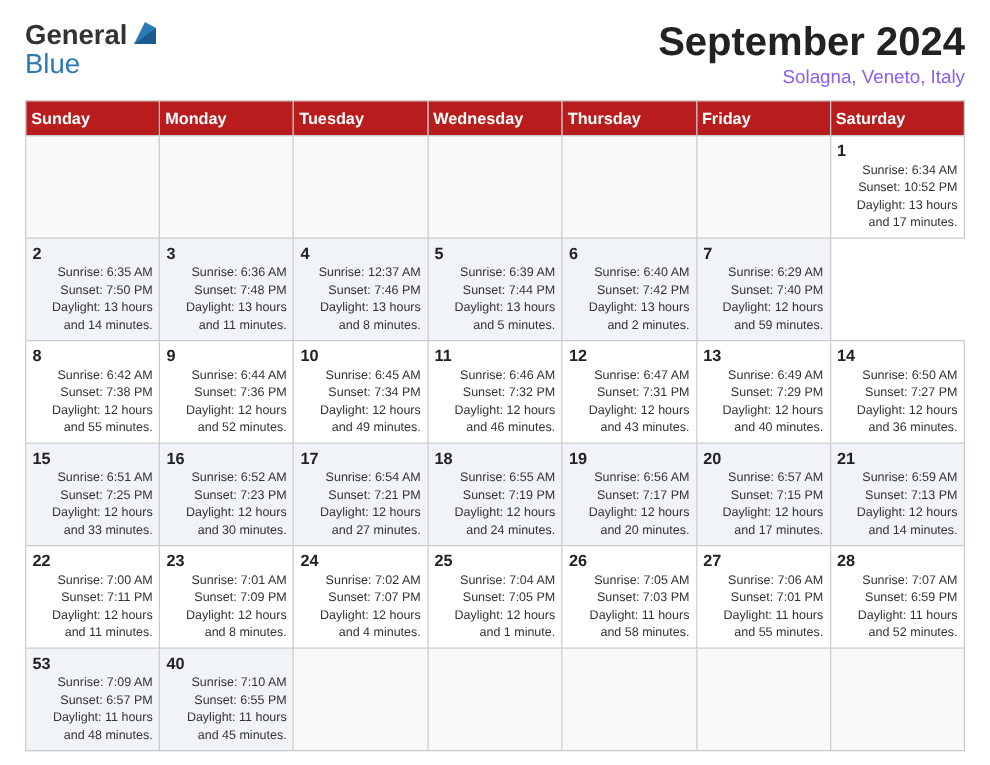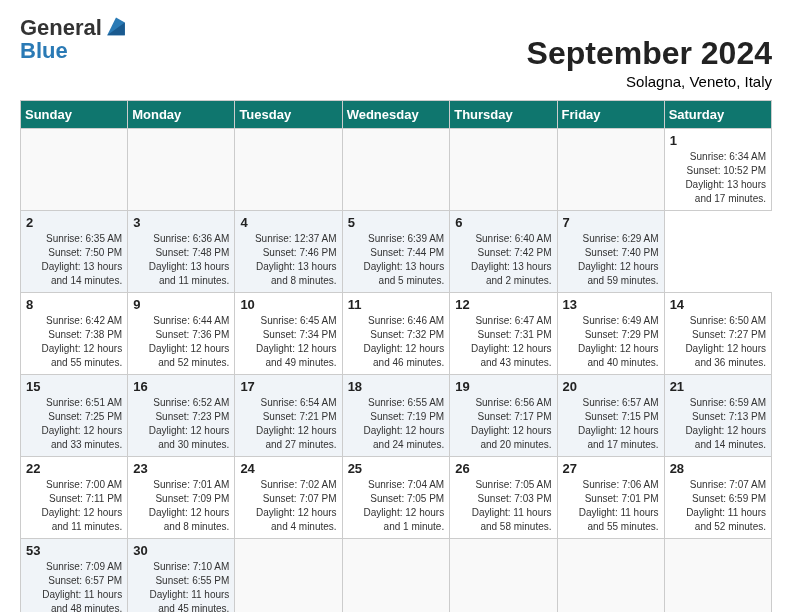--- a/index.html
+++ b/index.html
@@ -43,34 +43,33 @@
       margin-left: 2px;
     }
     .title-block {
       text-align: right;
     }
     .month-title {
       font-size: 32px;
       font-weight: bold;
       color: #222;
       line-height: 1.1;
-      margin-top: 20px;
     }
     .location {
       font-size: 15px;
-      color: #000000;
+      color: #8b5cf6;
       margin-top: 2px;
     }
     .calendar {
       width: 100%;
       border-collapse: collapse;
       font-size: 11px;
     }
     .calendar thead tr th {
-      background: #0f766e;
+      background: #b91c1c;
       color: #fff;
       padding: 6px 4px;
       text-align: left;
       font-size: 13px;
       font-weight: bold;
       border: 1px solid #ccc;
     }
     .calendar tbody tr td {
       border: 1px solid #ccc;
       vertical-align: top;
@@ -109,21 +108,21 @@
   <div class="header">
     <div class="logo">
       <div class="logo-text">
         <span class="logo-general">General</span>
         <svg class="logo-icon" viewBox="0 0 30 30" xmlns="http://www.w3.org/2000/svg">
           <polygon points="4,24 26,24 26,8 15,2" fill="#2a7ab5"></polygon>
           <polygon points="4,24 26,8 26,24" fill="#1a5a8f"></polygon>
         </svg>
       </div>
       <div style="display:flex; align-items:center; margin-top:-2px;">
-        <span class="logo-blue" style="color:#2a7ab5; font-size:22px; font-weight:bold;">Blue</span>
+        <span class="logo-blue" style="color:#2a7ab5; font-size:22px; font-weight:normal;">Blue</span>
       </div>
     </div>
     <div class="title-block">
       <div class="month-title">September 2024</div>
       <div class="location">Solagna, Veneto, Italy</div>
     </div>
   </div>
 
   <table class="calendar">
     <thead>
@@ -265,21 +264,21 @@
             <span class="day-num">28</span>
             <div class="day-info"><span>Sunrise: 7:07 AM</span><br><span>Sunset: 6:59 PM</span><br><span>Daylight: 11 hours and 52 minutes.</span></div>
           </td>
         </tr>
         <tr class="last-row">
           <td>
             <span class="day-num">53</span>
             <div class="day-info"><span>Sunrise: 7:09 AM</span><br><span>Sunset: 6:57 PM</span><br><span>Daylight: 11 hours and 48 minutes.</span></div>
           </td>
           <td>
-            <span class="day-num">30</span>
+            <span class="day-num">40</span>
             <div class="day-info"><span>Sunrise: 7:10 AM</span><br><span>Sunset: 6:55 PM</span><br><span>Daylight: 11 hours and 45 minutes.</span></div>
           </td>
           <td class="empty-cell"></td>
           <td class="empty-cell"></td>
           <td class="empty-cell"></td>
           <td class="empty-cell"></td>
           <td class="empty-cell"></td>
         </tr>
       </tbody>
   </table>

